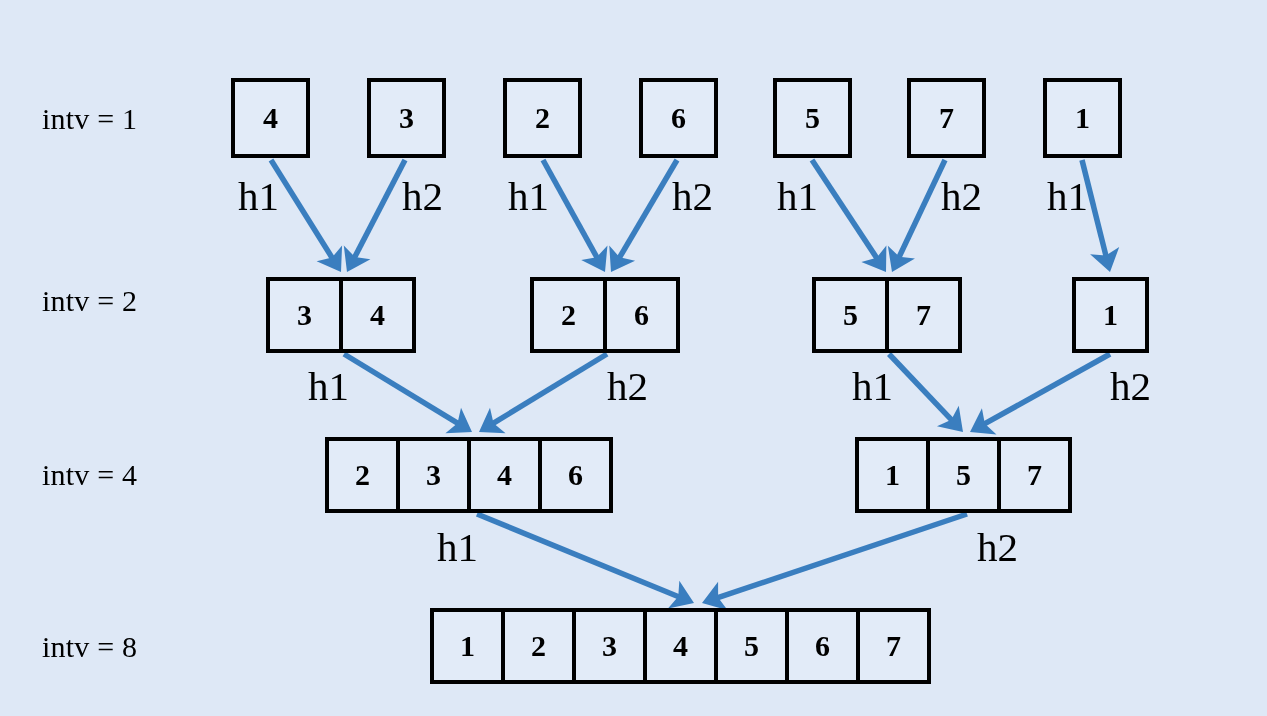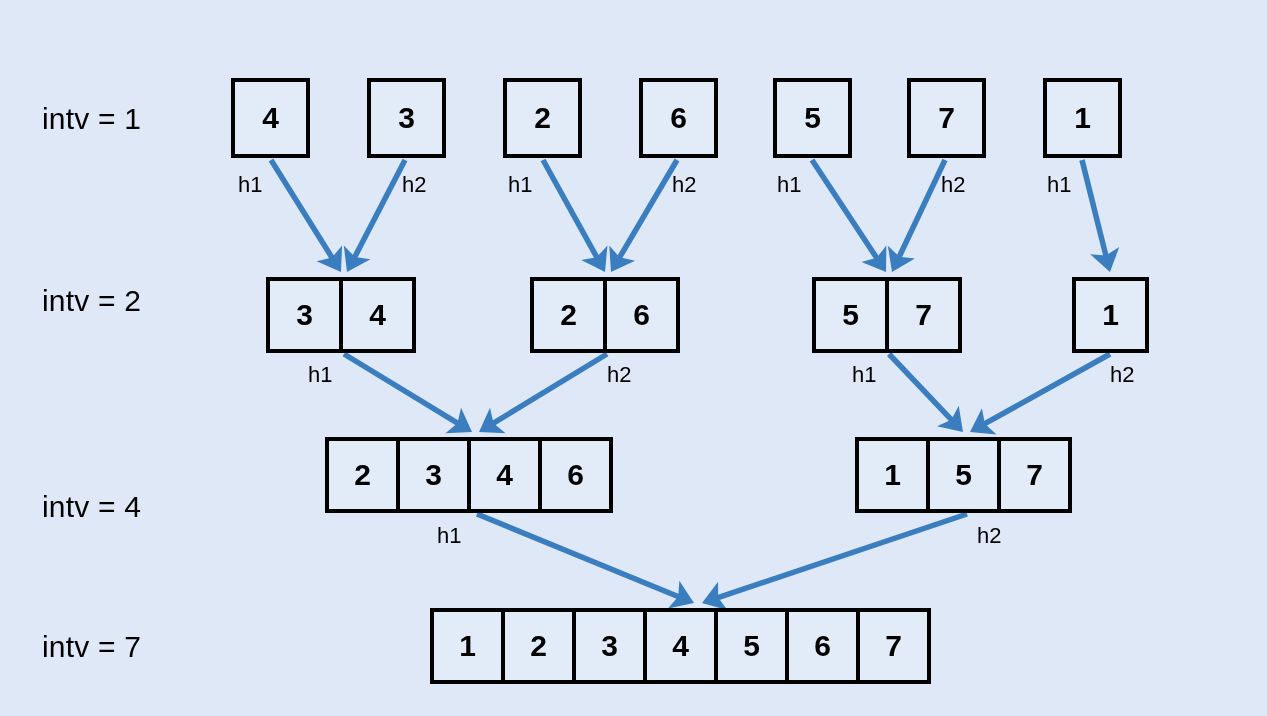--- a/index.html
+++ b/index.html
@@ -11,20 +11,21 @@
     width: 1267px;
     height: 716px;
     background: #dee8f6;
     font-family: "Liberation Sans", sans-serif;
     overflow: hidden;
   }
   #canvas {
     position: relative;
     width: 1131px;
     height: 716px;
+    font-family: Liberation Serif, serif;
   }
   .arrow-layer {
     position: absolute;
     left: 0;
     top: 0;
     width: 1267px;
     height: 716px;
     pointer-events: none;
   }
   .row-label {
@@ -42,21 +43,21 @@
     background: #e2ebf8;
     display: flex;
     align-items: center;
     justify-content: center;
     font-size: 30px;
     font-weight: bold;
     color: #000000;
   }
   .h-label {
     position: absolute;
-    font-size: 22px;
+    font-size: 41px;
     color: #000000;
     font-weight: 400;
     white-space: nowrap;
   }
 </style>
 </head>
 <body style="background: rgb(222, 232, 246);">
 
 <div id="canvas">
   <svg class="arrow-layer" id="arrow-layer" viewBox="0 0 1267 716" xmlns="http://www.w3.org/2000/svg">
@@ -133,31 +134,31 @@
     <div class="cell" style="left: 339px; top: 277px; width: 77px; height: 76px;">4</div>
     <div class="cell" style="left: 530px; top: 277px; width: 77px; height: 76px;">2</div>
     <div class="cell" style="left: 603px; top: 277px; width: 77px; height: 76px;">6</div>
     <div class="cell" style="left: 812px; top: 277px; width: 77px; height: 76px;">5</div>
     <div class="cell" style="left: 885px; top: 277px; width: 77px; height: 76px;">7</div>
     <div class="cell" style="left: 1072px; top: 277px; width: 77px; height: 76px;">1</div>
     <div class="h-label" style="left: 308px; top: 362px;">h1</div>
     <div class="h-label" style="left: 607px; top: 362px;">h2</div>
     <div class="h-label" style="left: 852px; top: 362px;">h1</div>
     <div class="h-label" style="left: 1110px; top: 362px;">h2</div>
-    <div class="row-label" style="left: 42px; top: 458px; margin-top: 32px;">intv = 4</div>
+    <div class="row-label" style="left: 42px; top: 458px;">intv = 4</div>
     <div class="cell" style="left: 325px; top: 437px; width: 75px; height: 76px;">2</div>
     <div class="cell" style="left: 396px; top: 437px; width: 75px; height: 76px;">3</div>
     <div class="cell" style="left: 467px; top: 437px; width: 75px; height: 76px;">4</div>
     <div class="cell" style="left: 538px; top: 437px; width: 75px; height: 76px;">6</div>
     <div class="cell" style="left: 855px; top: 437px; width: 75px; height: 76px;">1</div>
     <div class="cell" style="left: 926px; top: 437px; width: 75px; height: 76px;">5</div>
     <div class="cell" style="left: 997px; top: 437px; width: 75px; height: 76px;">7</div>
     <div class="h-label" style="left: 437px; top: 523px;">h1</div>
     <div class="h-label" style="left: 977px; top: 523px;">h2</div>
-    <div class="row-label" style="left: 42px; top: 630px;">intv = 7</div>
+    <div class="row-label" style="left: 42px; top: 630px;">intv = 8</div>
     <div class="cell" style="left: 430px; top: 608px; width: 75px; height: 76px;">1</div>
     <div class="cell" style="left: 501px; top: 608px; width: 75px; height: 76px;">2</div>
     <div class="cell" style="left: 572px; top: 608px; width: 75px; height: 76px;">3</div>
     <div class="cell" style="left: 643px; top: 608px; width: 75px; height: 76px;">4</div>
     <div class="cell" style="left: 714px; top: 608px; width: 75px; height: 76px;">5</div>
     <div class="cell" style="left: 785px; top: 608px; width: 75px; height: 76px;">6</div>
     <div class="cell" style="left: 856px; top: 608px; width: 75px; height: 76px;">7</div>
   </div>
 
 </body></html>

